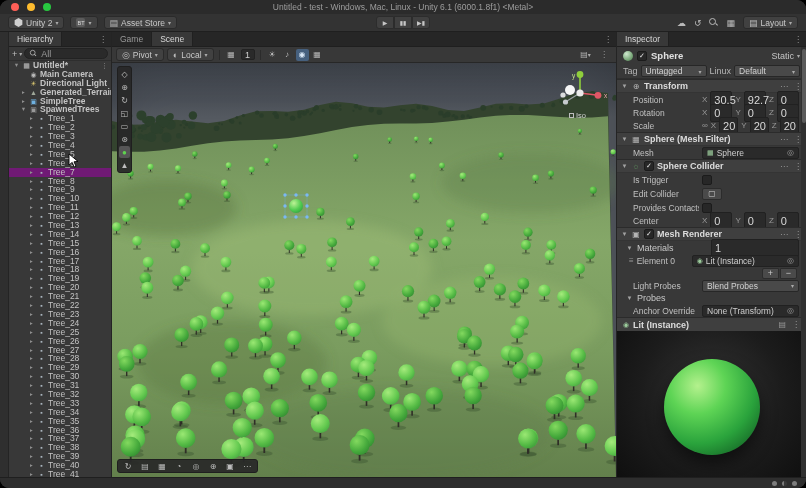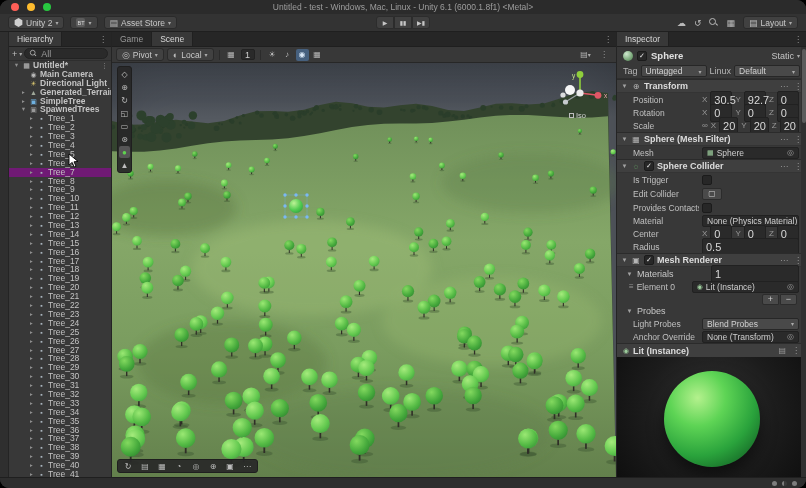--- a/index.html
+++ b/index.html
@@ -1307,40 +1307,29 @@
         <span class="ilabel">Edit Collider</span>
         <span class="ibtn">
             <span>▢</span>
           </span>
       </div>
       <div class="irow">
         <span class="ilabel">Provides Contacts</span>
         <span class="chk"></span>
       </div>
       <div class="irow">
-        <span class="ilabel">Material</span>
-        <span class="objf">
-          <span>None (Physics Material)</span>
-
-        </span>
-      </div>
-      <div class="irow">
         <span class="ilabel">Center</span>
         <span class="vec">
           <span class="axl">X</span>
           <span class="fld">0</span>
           <span class="axl">Y</span>
           <span class="fld">0</span>
           <span class="axl">Z</span>
           <span class="fld">0</span>
         </span>
-      </div>
-      <div class="irow">
-        <span class="ilabel">Radius</span>
-        <span class="fld">0.5</span>
       </div>
 
       <div class="chead">
         <span class="fold">▼</span>
         <span class="cicon">▣</span>
         <span class="chk">
             <span>✓</span>
           </span>
         <span class="ctitle">Mesh Renderer</span>
         <span class="hicons">
@@ -1359,30 +1348,30 @@
         <span class="objf">
           <span class="matdot">◉</span>
           <span>Lit (Instance)</span>
           <span class="pick">◎</span>
         </span>
       </div>
       <div class="pmrow">
         <span class="pm">+</span>
         <span class="pm">−</span>
       </div>
-      <div class="irow fr" style="height:12px">
-        <span class="fold">▼</span>
-        <span>Probes</span>
-      </div>
       <div class="irow">
         <span class="ilabel">Light Probes</span>
         <span class="dd">
           <span>Blend Probes</span>
           <span class="car">▾</span>
         </span>
+      </div>
+      <div class="irow fr" style="height:12px">
+        <span class="fold">▼</span>
+        <span>Probes</span>
       </div>
       <div class="irow">
         <span class="ilabel">Anchor Override</span>
         <span class="objf">
           <span>None (Transform)</span>
           <span class="pick">◎</span>
         </span>
       </div>
 
       <div class="prevhead">

